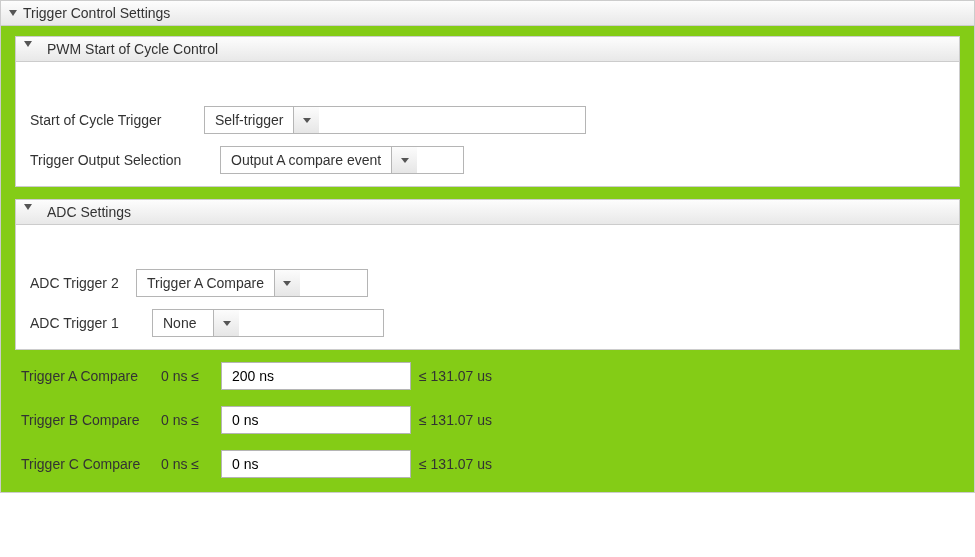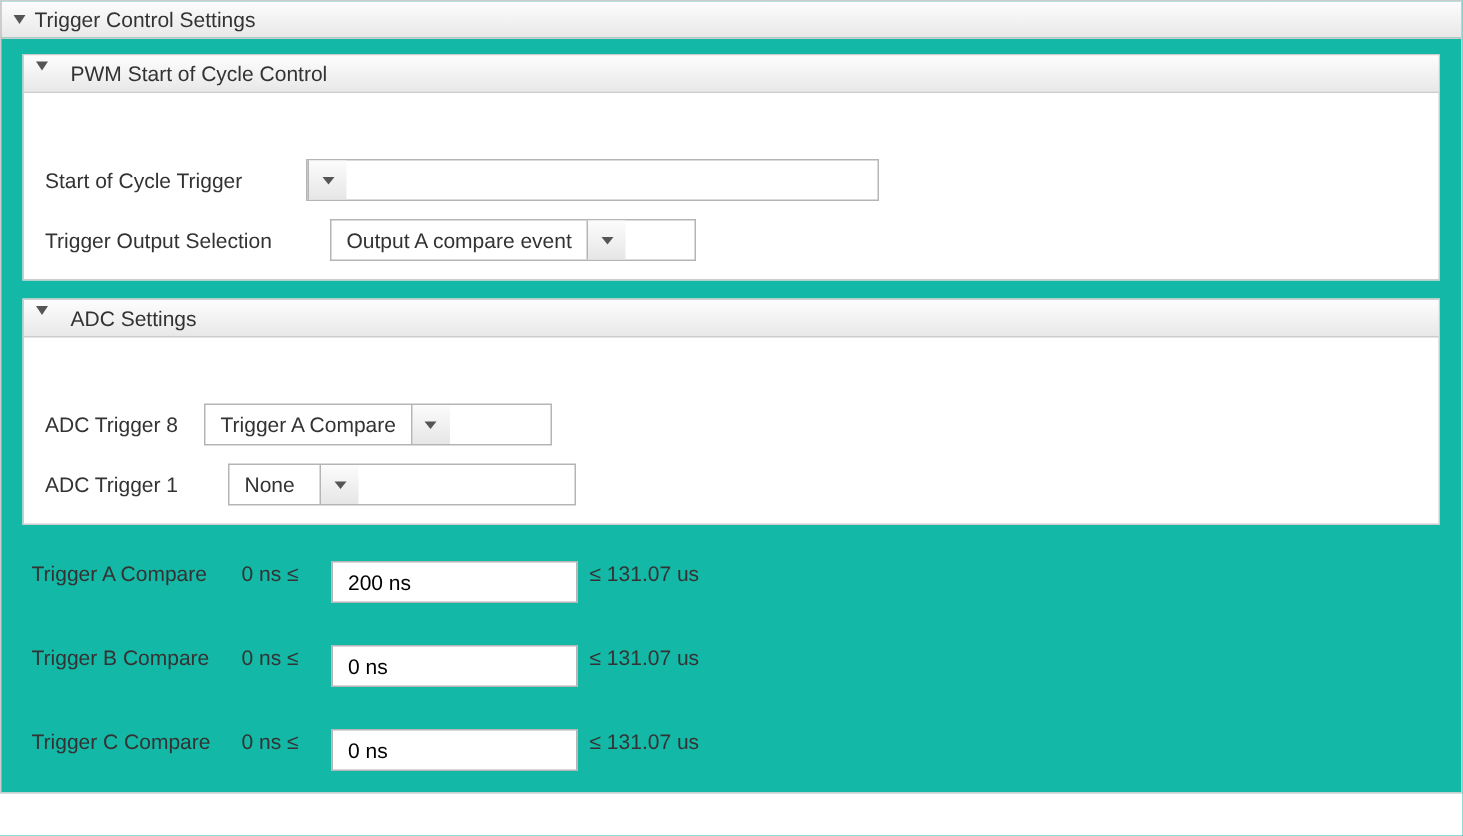--- a/index.html
+++ b/index.html
@@ -7,21 +7,21 @@
     margin: 0;
     padding: 0;
     font-family: "Segoe UI", Tahoma, sans-serif;
     font-size: 14px;
     color: #333;
     background: #fff;
     width: 975px;
   }
   .panel {
     border: 1px solid #ccc;
-    background: #14b8a6;
+    background: #84cc16;
   }
   .panel-header {
     background: linear-gradient(#fdfdfd, #e8e8e8);
     border-bottom: 1px solid #ccc;
     padding: 4px 8px;
     display: flex;
     align-items: center;
     gap: 6px;
     font-size: 14px;
     cursor: pointer;
@@ -103,21 +103,21 @@
   .compare-row {
     display: flex;
     align-items: center;
     gap: 8px;
     margin-bottom: 16px;
     padding-left: 6px;
   }
   .compare-row:last-child { margin-bottom: 4px; }
   .compare-label { width: 132px; }
   .compare-min { width: 52px; }
-  .compare-input { width: 164px; margin-top: 12px; }
+  .compare-input { width: 190px; }
   .compare-max { width: 100px; }
   .w-soc { width: 382px; }
   .w-tos { width: 244px; }
   .w-adc { width: 232px; }
   .lbl-soc { width: 164px; }
   .lbl-tos { width: 164px; }
   .lbl-adc { width: 96px; }
 </style>
 </head>
 <body>
@@ -131,20 +131,21 @@
 
     <div class="subpanel">
       <div class="subpanel-header">
         <span class="tri-down-small"></span>
         <span>PWM Start of Cycle Control</span>
       </div>
       <div class="subpanel-body">
         <div class="row">
           <span class="label lbl-soc">Start of Cycle Trigger</span>
           <div class="combo w-soc">
+            <span class="combo-text">Self-trigger</span>
             <span class="combo-btn">
                 <span class="tri-down"></span>
               </span>
           </div>
         </div>
         <div class="row">
           <span class="label lbl-tos">Trigger Output Selection</span>
           <div class="combo w-tos">
             <span class="combo-text">Output A compare event</span>
             <span class="combo-btn">
@@ -155,21 +156,21 @@
       </div>
     </div>
 
     <div class="subpanel">
       <div class="subpanel-header">
         <span class="tri-down-small"></span>
         <span>ADC Settings</span>
       </div>
       <div class="subpanel-body">
         <div class="row">
-          <span class="label lbl-adc">ADC Trigger 8</span>
+          <span class="label lbl-adc">ADC Trigger 2</span>
           <div class="combo w-adc">
             <span class="combo-text">Trigger A Compare</span>
             <span class="combo-btn">
                 <span class="tri-down"></span>
               </span>
           </div>
         </div>
         <div class="row">
           <span class="label lbl-adc">ADC Trigger 1</span>
           <div class="combo w-adc">

